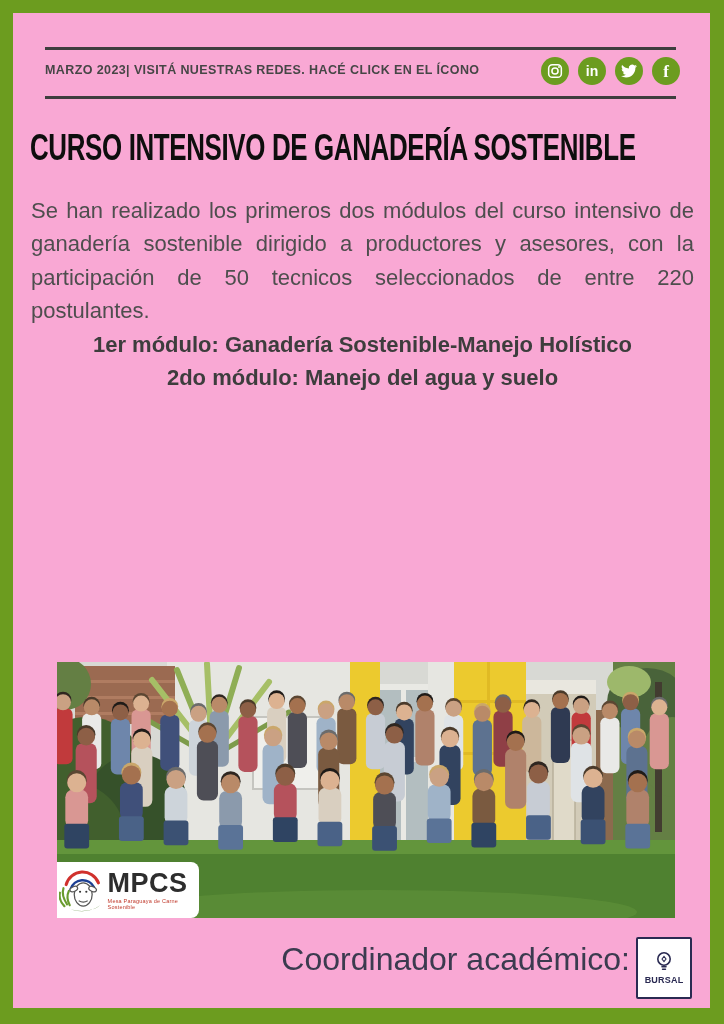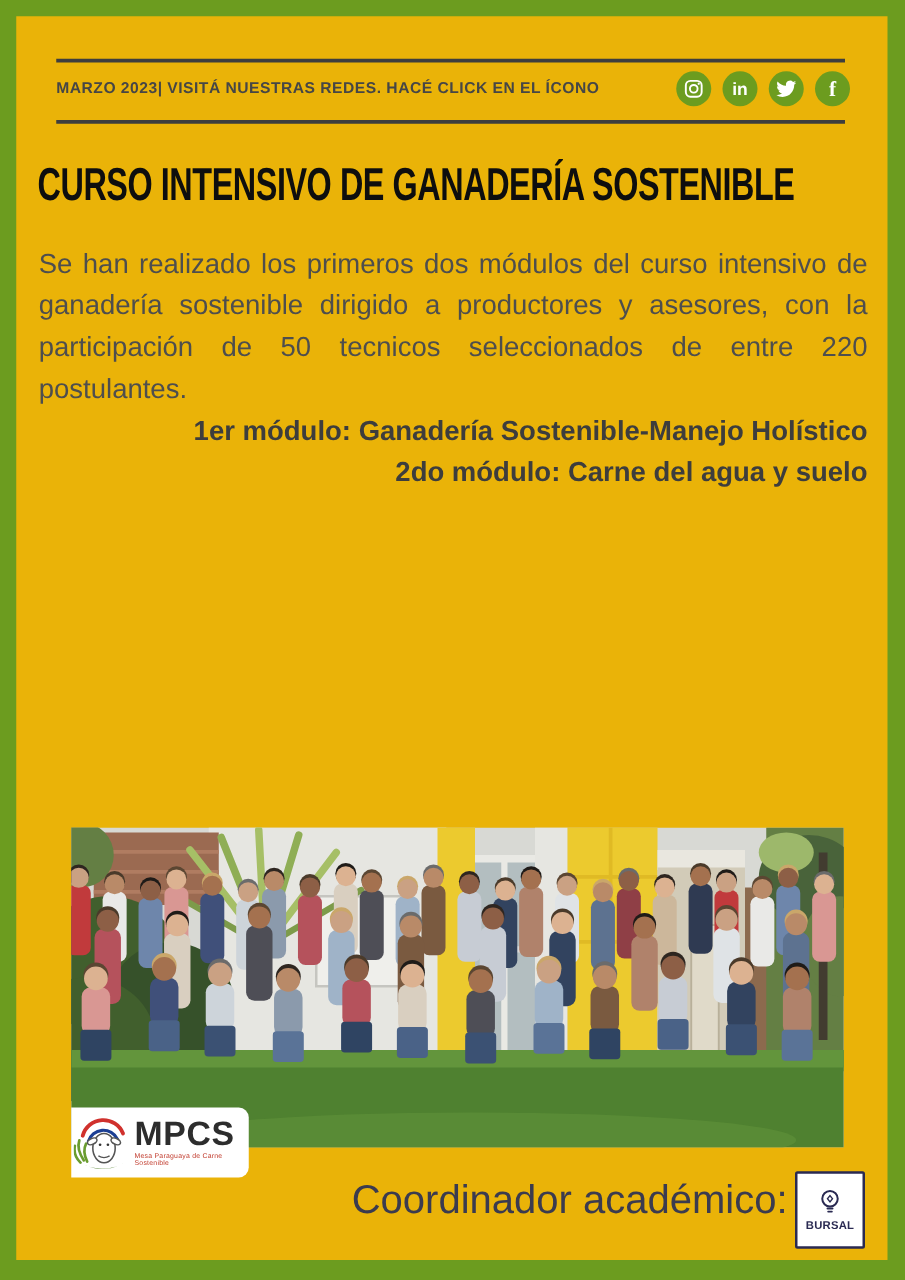--- a/index.html
+++ b/index.html
@@ -1,17 +1,17 @@
 <!DOCTYPE html>
 <html><head>
 <meta charset="utf-8">
 <style>
   html,body{margin:0;padding:0;background:#888;}
   .page{
-    position:relative;width:724px;height:1024px;background:#eab308;
+    position:relative;width:724px;height:1024px;background:#f9a8d4;
     font-family:"Liberation Sans", sans-serif;overflow:hidden;margin:0 auto;
   }
   .frame{position:absolute;inset:0;border-style:solid;border-color:#6c9c1f;
     border-width:13px 14px 16px 13px;pointer-events:none;z-index:40;}
   
   .rule{position:absolute;left:45px;width:631px;height:3px;background:#3e3e3e;}
   .rule-top{top:47px;}
   .rule-bottom{top:96px;}
   .header-text{position:absolute;left:45px;top:63px;font-size:12.5px;font-weight:700;
     letter-spacing:0.4px;color:#464646;white-space:nowrap;}
@@ -19,26 +19,26 @@
   .social .circ{width:28px;height:28px;border-radius:50%;display:flex;
     align-items:center;justify-content:center;}
   
   .title{position:absolute;left:30px;top:127px;font-size:37px;font-weight:800;
     color:#0e0e0e;white-space:nowrap;transform:scaleX(0.70);transform-origin:left top;
     letter-spacing:-0.5px;}
   
   .body-text{position:absolute;left:31px;top:194px;width:663px;font-size:22px;
     line-height:33.4px;color:#4e4e4e;}
   .body-text .para{text-align:justify;text-justify:inter-word;}
-  .body-text .bold-line{font-weight:700;color:#3d3d3d;text-align:right;}
+  .body-text .bold-line{font-weight:700;color:#3d3d3d;text-align:center;}
   
   .photo{position:absolute;left:57px;top:662px;width:618px;height:256px;}
   .photo svg{display:block;}
   
-  .mpcs-box{position:absolute;left:57px;top:886px;width:142px;height:56px;
+  .mpcs-box{position:absolute;left:57px;top:862px;width:142px;height:56px;
     background:#ffffff;border-radius:0 8px 8px 0;display:flex;align-items:center;
     padding:0 2px 0 2px;box-sizing:border-box;z-index:10;}
   .mpcs-text{display:flex;flex-direction:column;line-height:1;margin-left:2px;}
   .mpcs-acronym{font-size:27px;font-weight:800;color:#2d2d2d;letter-spacing:0.5px;}
   .mpcs-tagline{font-size:5.5px;color:#c0392b;margin-top:2px;letter-spacing:0.2px;}
   
   .footer-label{position:absolute;right:94px;top:941px;font-size:32px;color:#3b3b4f;}
   .partner-box{position:absolute;left:636px;top:937px;width:56px;height:62px;
     border:2.5px solid #2a2a52;border-radius:2px;box-sizing:border-box;background:#fff;
     display:flex;flex-direction:column;align-items:center;justify-content:center;gap:2px;}
@@ -73,21 +73,21 @@
       <span style="color:#fff;font-weight:800;font-size:17px;line-height:1;font-family:'Liberation Serif',serif;">f</span>
     </div>
   </div>
   <div class="rule rule-bottom"></div>
 
   <div class="title">CURSO INTENSIVO DE GANADERÍA SOSTENIBLE</div>
 
   <div class="body-text">
     <div class="para">Se han realizado los primeros dos módulos del curso intensivo de ganadería sostenible dirigido a productores y asesores, con la participación de 50 tecnicos seleccionados de entre 220 postulantes.</div>
     <div class="bold-line">1er módulo: Ganadería Sostenible-Manejo Holístico</div>
-    <div class="bold-line">2do módulo: Carne del agua y suelo</div>
+    <div class="bold-line">2do módulo: Manejo del agua y suelo</div>
   </div>
 
   <div class="photo">
     <svg width="618" height="256" viewBox="0 0 618 256">
 
       <g>
         <rect x="0" y="0" width="618" height="256" fill="#d8d9d4"></rect>
         <rect x="110" y="0" width="190" height="195" fill="#e6e6e1"></rect>
         <rect x="196" y="55" width="68" height="72" fill="#efefeb" stroke="#c5c5c0" stroke-width="2"></rect>
         <rect x="18" y="4" width="100" height="58" fill="#9b6a51"></rect>

